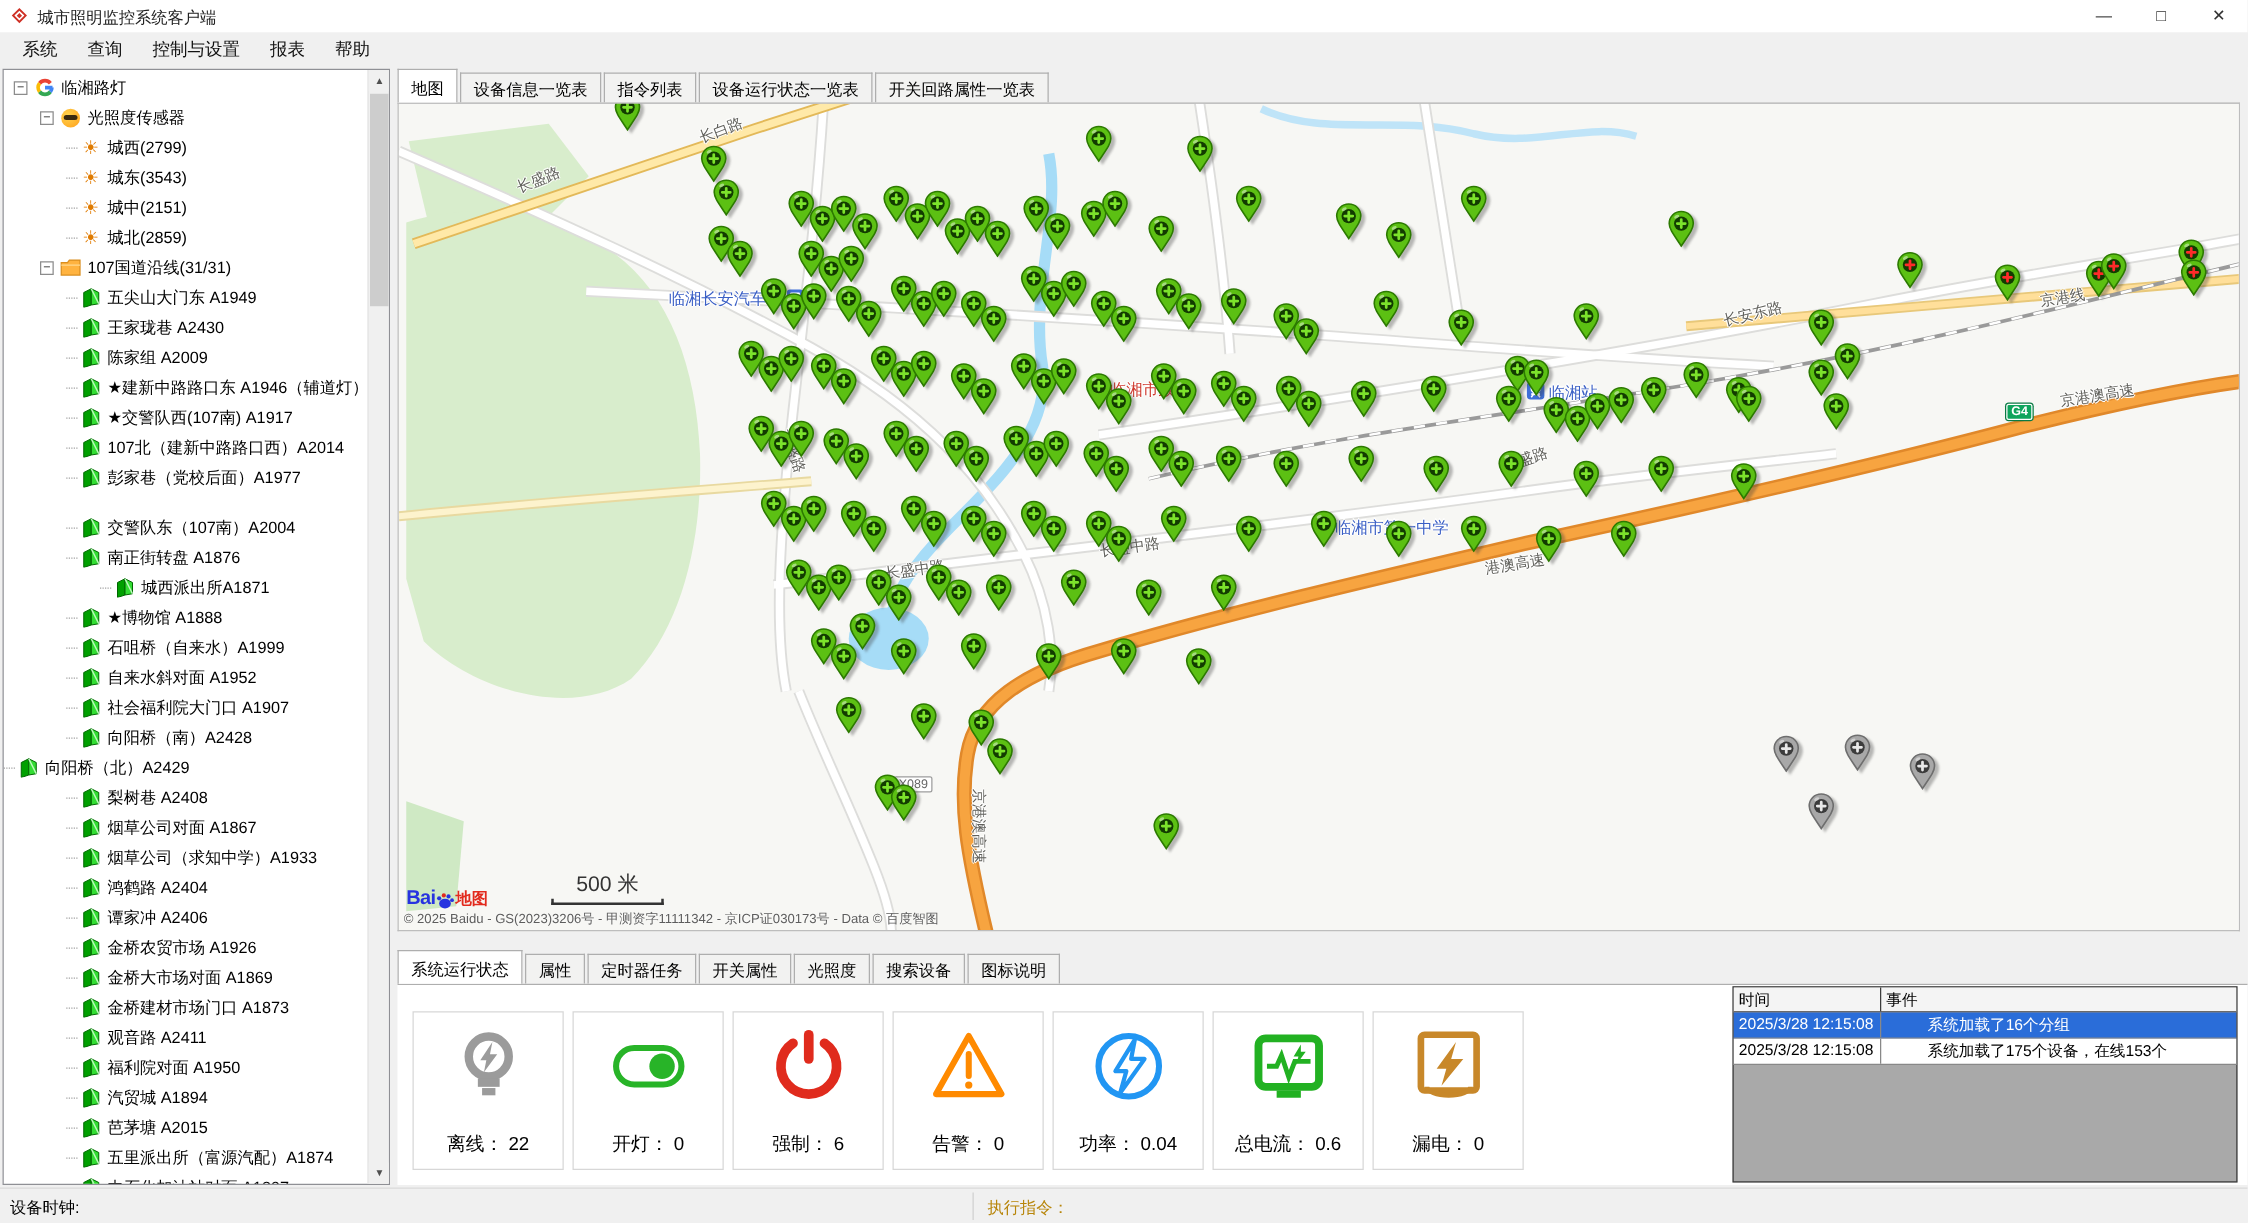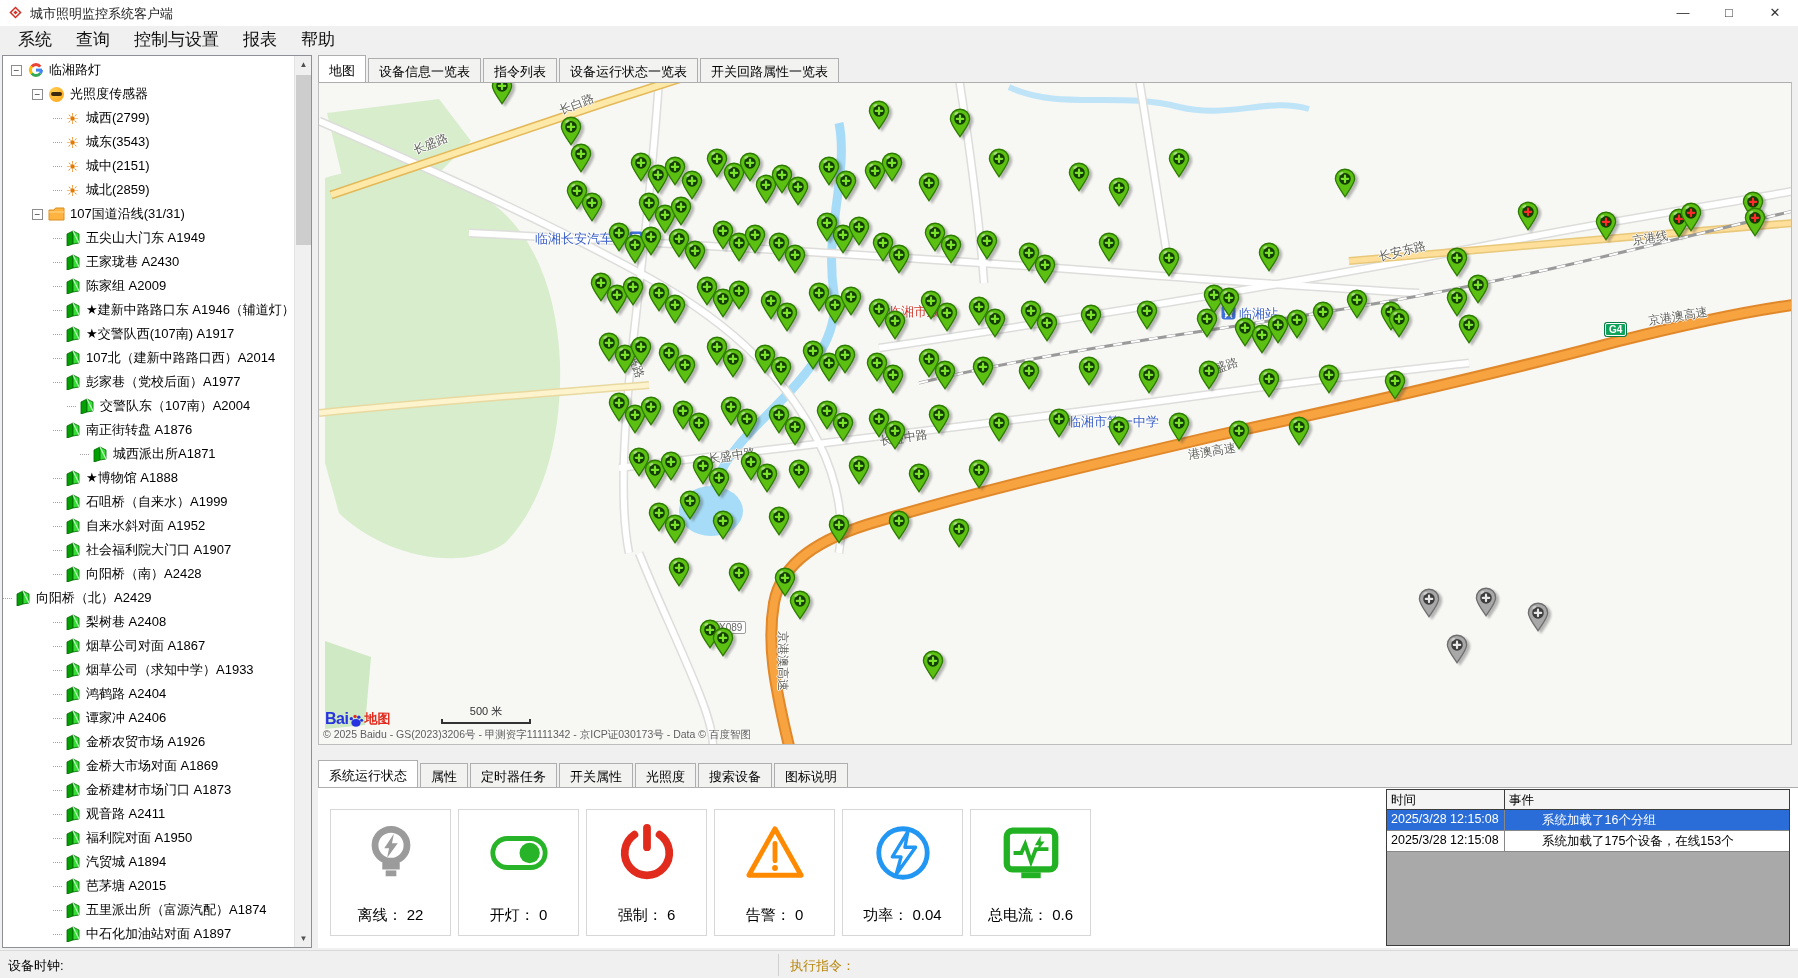--- a/index.html
+++ b/index.html
@@ -10,21 +10,21 @@
   #titlebar { position:absolute; left:0; top:0; width:1798px; height:26px; background:#ffffff; }
   #app-logo { position:absolute; left:8px; top:5px; }
   #app-title { position:absolute; left:30px; top:5px; font-size:13px; color:#222; }
   .wbtn { position:absolute; top:0; width:46px; height:26px; text-align:center; line-height:26px;
           font-size:13px; color:#333; cursor:default; }
   #btn-min{ right:92px; } #btn-max{ right:46px; } #btn-close{ right:0; }
 
   
   #menubar { position:absolute; left:0; top:26px; width:1798px; height:27px; background:#f0f0f0;
              display:flex; align-items:center; padding-left:6px; }
-  .menu-item { font-size:17px; color:#111; padding:3px 12px; }
+  .menu-item { font-size:14px; color:#111; padding:3px 12px; }
 
   
   #left-panel { position:absolute; left:2px; top:55px; width:310px; height:893px;
     background:#fff; border:1px solid #8f9095; overflow:hidden; }
   #tree { position:absolute; left:0; top:2px; right:17px; bottom:0; overflow:hidden; }
   .tree-row { height:24px; display:flex; align-items:center; white-space:nowrap; font-size:13px; color:#000; }
   .expander { width:11px; height:11px; border:1px solid #8c8c8c; background:#fff; color:#333;
     font-size:10px; line-height:9px; text-align:center; margin-right:5px; flex:none; }
   .tick { width:9px; border-top:1px dotted #a2a2a2; margin-right:2px; flex:none; }
   .ticon { width:17px; height:16px; margin-right:5px; flex:none; display:inline-flex;
@@ -66,21 +66,21 @@
   .shield-green { font-size:10px; font-weight:bold; color:#fff; background:#0ea45c;
      border:1px solid #fff; border-radius:2px; padding:0 3px; box-shadow:0 0 0 1px #0a7a44; }
   .marker { position:absolute; width:22px; height:30px;
      filter:drop-shadow(3px 2px 1px rgba(60,60,60,0.35)); }
   #map-copy { position:absolute; left:4px; bottom:2px; font-size:10.5px; color:#5d5d5d;
      text-shadow:0 0 2px #fff; }
   #baidu-logo { position:absolute; left:6px; bottom:16px; display:flex; align-items:flex-end; }
   #baidu-logo .bai { color:#2733e0; font-weight:bold; font-size:16px; letter-spacing:-0.5px; }
   #baidu-logo .ditu { color:#e22a1d; font-weight:bold; font-size:13px; }
   #scalebar { position:absolute; left:122px; bottom:20px; width:90px; text-align:center; }
-  #scalebar .stxt { font-size:11px; color:#333; }
+  #scalebar .stxt { font-size:17px; color:#333; }
   #scalebar .sline { height:5px; border-left:2px solid #333; border-right:2px solid #333;
      border-bottom:2px solid #333; }
 
   
   #bottom-panel { position:absolute; left:318px; top:787px; width:1480px; height:161px; background:#fff;
      border-top:1px solid #aeaeae; }
   #cards { position:absolute; left:12px; top:21px; display:flex; gap:7px; }
   .card { width:121px; height:127px; background:#fff; border:1px solid #d7d7d7; position:relative; }
   .card .cicon { position:absolute; left:0; right:0; top:12px; display:flex; justify-content:center; }
   .card .clabel { position:absolute; left:0; right:0; bottom:10px; text-align:center;
@@ -259,21 +259,21 @@
         <span class="tick"></span>
         <span class="ticon">
           <svg width="16" height="16" viewBox="0 0 16 16">
             <polygon points="2,4 8,1 8,14 2,16" fill="#00a000" stroke="#006600" stroke-width="0.8"></polygon>
             <polygon points="8,1 14,4 14,13 8,14" fill="#33dd33" stroke="#006600" stroke-width="0.8"></polygon>
             <line x1="8" y1="1" x2="14" y2="13" stroke="#bdf7bd" stroke-width="1.2"></line>
           </svg>
         </span>
         <span class="tlabel">彭家巷（党校后面）A1977</span>
       </div>
-      <div class="tree-row" style="padding-left: 64px;">
+      <div class="tree-row" style="padding-left: 50px; margin-top: 16px;">
         <span class="tick"></span>
         <span class="ticon">
           <svg width="16" height="16" viewBox="0 0 16 16">
             <polygon points="2,4 8,1 8,14 2,16" fill="#00a000" stroke="#006600" stroke-width="0.8"></polygon>
             <polygon points="8,1 14,4 14,13 8,14" fill="#33dd33" stroke="#006600" stroke-width="0.8"></polygon>
             <line x1="8" y1="1" x2="14" y2="13" stroke="#bdf7bd" stroke-width="1.2"></line>
           </svg>
         </span>
         <span class="tlabel">交警队东（107南）A2004</span>
       </div>
@@ -1739,20 +1739,30 @@
         <div class="cicon">
           <svg width="62" height="62" viewBox="0 0 64 64">
             <rect x="7" y="9" width="50" height="40" rx="6" fill="none" stroke="#22b122" stroke-width="6.5"></rect>
             <polyline points="14,32 22,32 26,23 32,41 37,28 50,28" fill="none" stroke="#22b122" stroke-width="4"></polyline>
             <polygon points="42,14 36,24 40,24 38,31 46,20 42,20" fill="#22b122"></polygon>
             <rect x="22" y="52" width="20" height="6" fill="#22b122"></rect>
           </svg>
         </div>
         <div class="clabel">总电流： 0.6</div>
       </div>
+      <div class="card">
+        <div class="cicon">
+          <svg width="62" height="62" viewBox="0 0 64 64">
+            <rect x="9" y="6" width="46" height="46" rx="3" fill="none" stroke="#c8882a" stroke-width="5.5"></rect>
+            <polygon points="38,12 22,34 30,34 26,48 44,26 34,26" fill="#c8882a"></polygon>
+            <path d="M14,49 A18,7 0 1 0 50,49" fill="none" stroke="#c8882a" stroke-width="4"></path>
+          </svg>
+        </div>
+        <div class="clabel">漏电： 0</div>
+      </div>
     </div>
 </div>
 
 <div id="event-log">
   <div class="ev-header">
     <div class="c1">时间</div>
     <div class="c2">事件</div>
   </div>
   <div id="ev-rows">
       <div class="ev-row sel">

